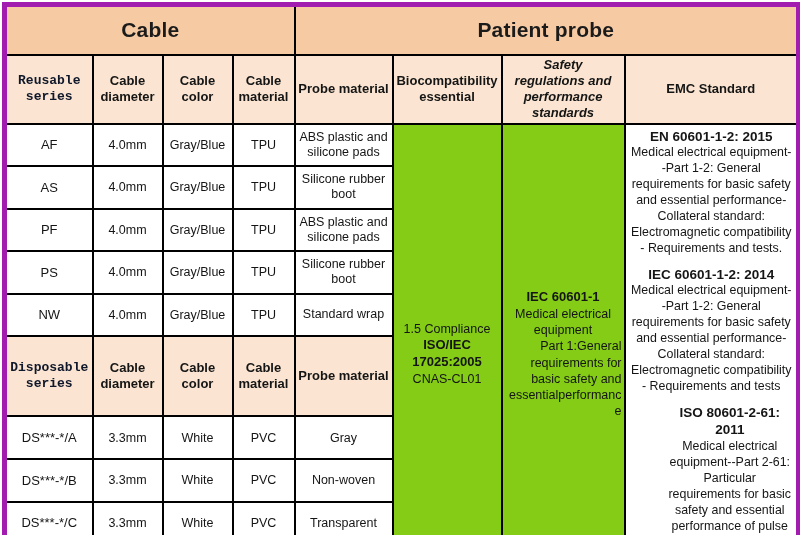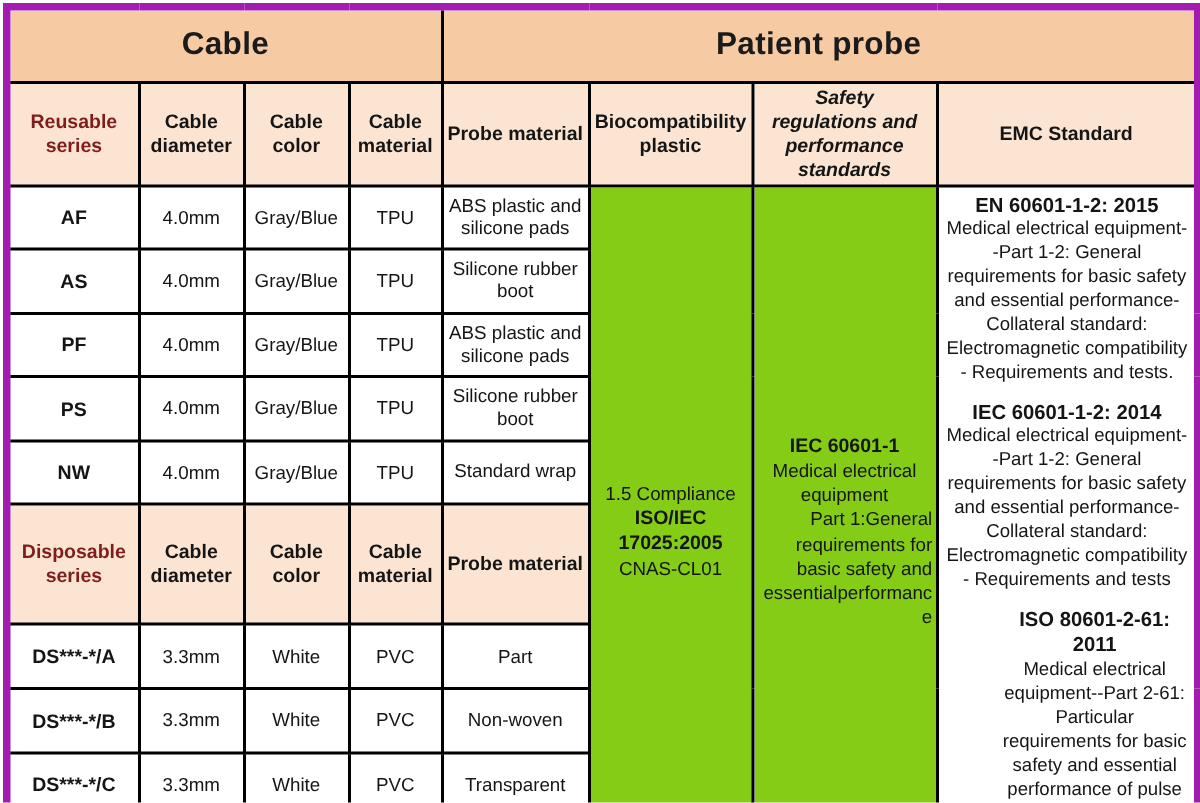--- a/index.html
+++ b/index.html
@@ -24,22 +24,22 @@
     font-weight:bold;
     color:#1b1b1b;
     letter-spacing:.2px;
   }
   .sub-h{
     background:#fbe5d2;
     font-size:13px;
     font-weight:bold;
     line-height:1.25;
   }
-  .red{color:#7f1d1d;}
-  .series-cell{font-weight:bold;font-size:13px;background:#fff;}
+  .red{color:#0f172a;font-family:Liberation Mono, monospace;}
+  .series-cell{font-weight:normal;font-size:13px;background:#fff;}
   .data-cell{font-size:12.5px;background:#fff;font-weight:normal;}
   .wrap2{line-height:1.2;}
   .merged{background:#84cc16;font-size:12.5px;line-height:1.3;vertical-align:middle;}
   .merged .bold{font-weight:bold;font-size:13px;}
   .safety-body{overflow-wrap:break-word;word-wrap:break-word;text-align:right;}
   .emc{
     text-align:center;
     vertical-align:top;
     padding:3px 4px 2px 5px;
     font-size:12.4px;
@@ -70,21 +70,21 @@
     <th class="top-h" colspan="4">Cable</th>
     <th class="top-h" colspan="4">Patient probe</th>
   </tr>
 
   <tr style="height:69px">
     <th class="sub-h red">Reusable series</th>
     <th class="sub-h">Cable diameter</th>
     <th class="sub-h">Cable color</th>
     <th class="sub-h">Cable material</th>
     <th class="sub-h">Probe material</th>
-    <th class="sub-h">Biocompatibility plastic</th>
+    <th class="sub-h">Biocompatibility essential</th>
     <th class="sub-h">
           <div class="narrow">Safety regulations and performance standards</div>
         </th>
     <th class="sub-h">EMC Standard</th>
   </tr>
 
   <tr style="height:36px">
     <td class="series-cell">AF</td>
     <td class="data-cell">4.0mm</td>
     <td class="data-cell">Gray/Blue</td>
@@ -154,21 +154,21 @@
     <th class="sub-h">Cable color</th>
     <th class="sub-h">Cable material</th>
     <th class="sub-h">Probe material</th>
   </tr>
 
   <tr style="height:36px">
     <td class="series-cell">DS***-*/A</td>
     <td class="data-cell">3.3mm</td>
     <td class="data-cell">White</td>
     <td class="data-cell">PVC</td>
-    <td class="data-cell">Part</td>
+    <td class="data-cell">Gray</td>
   </tr>
 
   <tr style="height:36px">
     <td class="series-cell">DS***-*/B</td>
     <td class="data-cell">3.3mm</td>
     <td class="data-cell">White</td>
     <td class="data-cell">PVC</td>
     <td class="data-cell">Non-woven</td>
   </tr>
 

